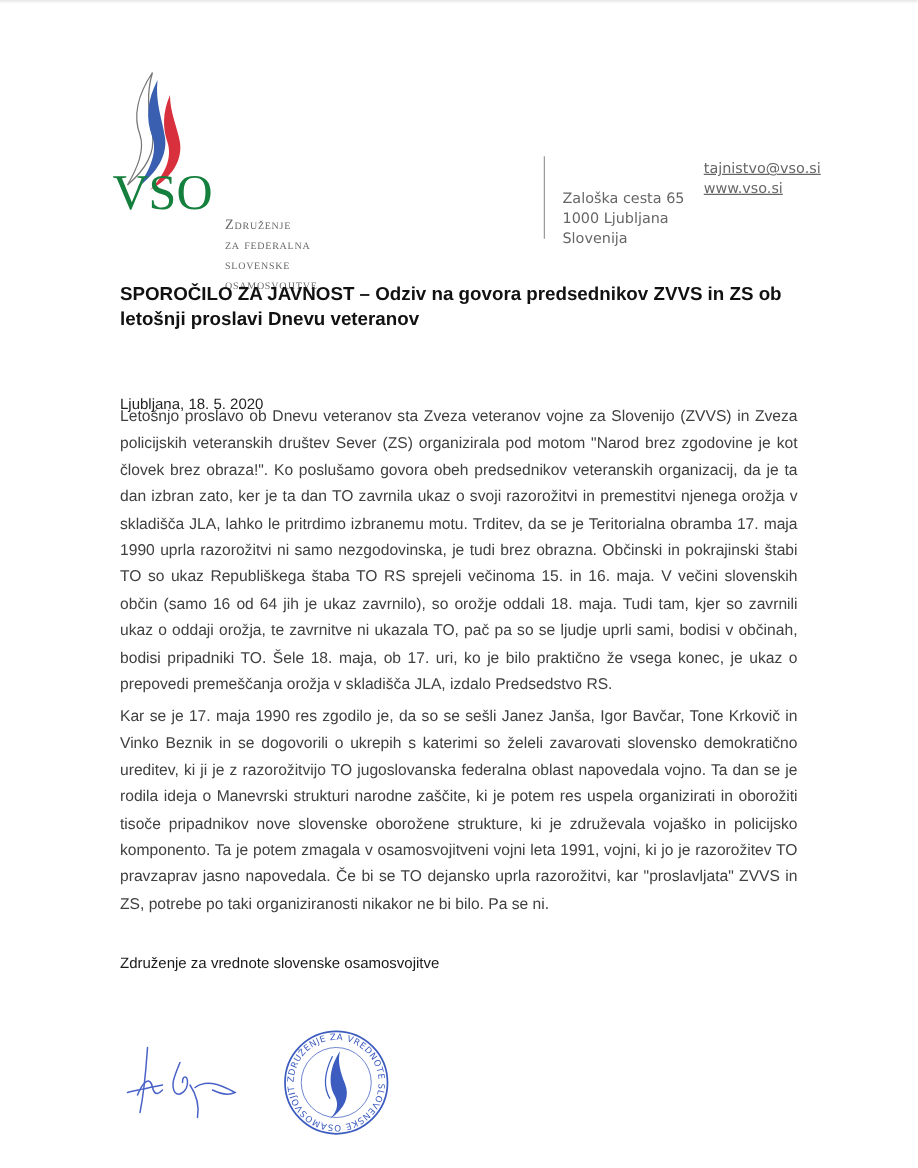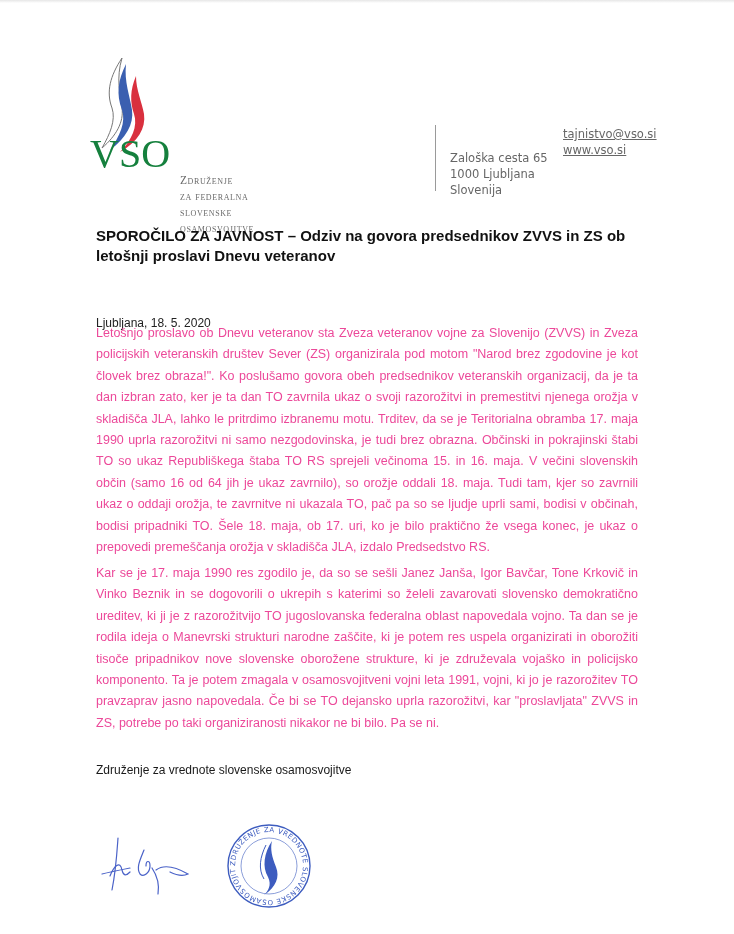--- a/index.html
+++ b/index.html
@@ -40,21 +40,21 @@
     .contact a { color: #666; text-decoration: underline; display: block; }
 
     
     .title {
       position: absolute; left: 96px; top: 226px; width: 560px;
       font-weight: bold; font-size: 15px; line-height: 20px; color: #111;
     }
     .date { position: absolute; left: 96px; top: 281px; font-size: 12px; color: #222; margin-top: 35px; }
     .para {
       position: absolute; left: 96px; width: 542px;
-      font-size: 12.5px; line-height: 21.4px; text-align: justify; color: #ec4899;
+      font-size: 12.5px; line-height: 21.4px; text-align: justify; color: #404040;
     }
     .p1 { top: 323px; }
     .p2 { top: 563px; }
     .closing { position: absolute; left: 96px; top: 757px; font-size: 12px; line-height: 26px; color: #1a1a1a; }
     .signature { position: absolute; left: 100px; top: 830px; width: 100px; height: 65px; }
     .stamp { position: absolute; left: 226px; top: 823px; width: 86px; height: 86px; }
   </style>
 </head>
 <body>
 

